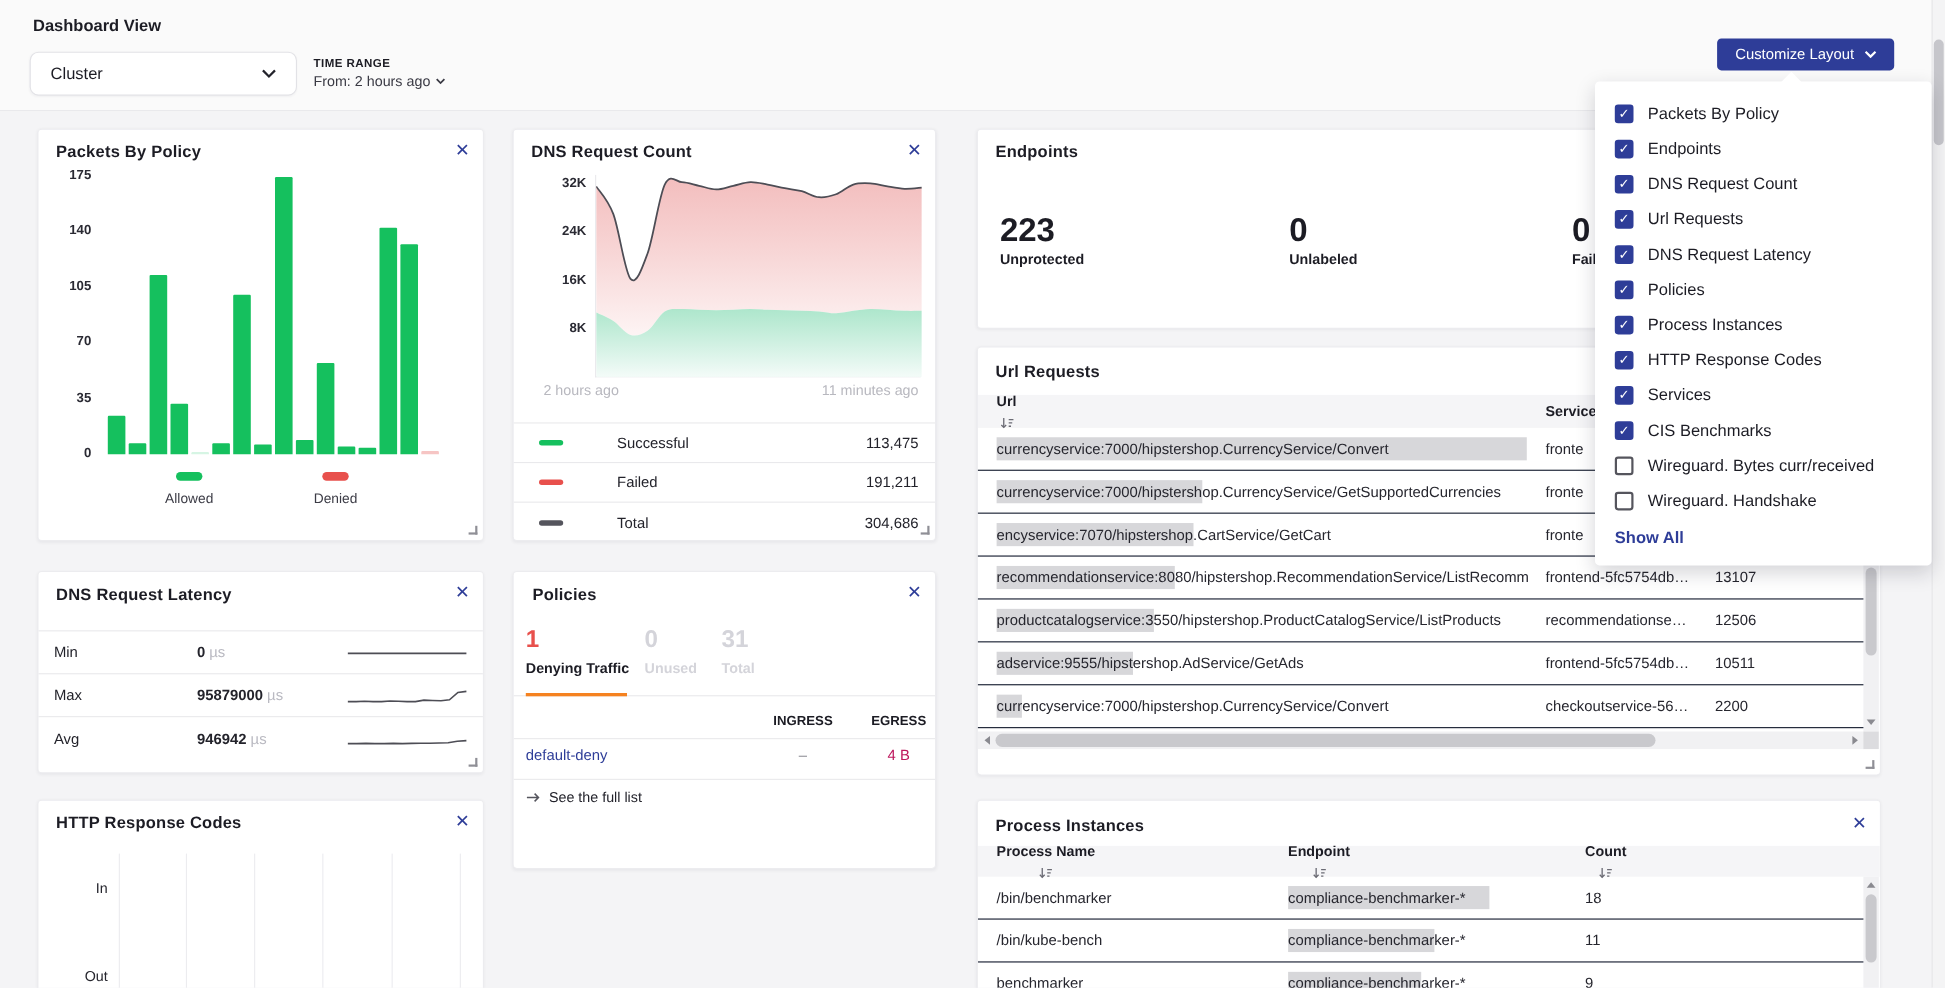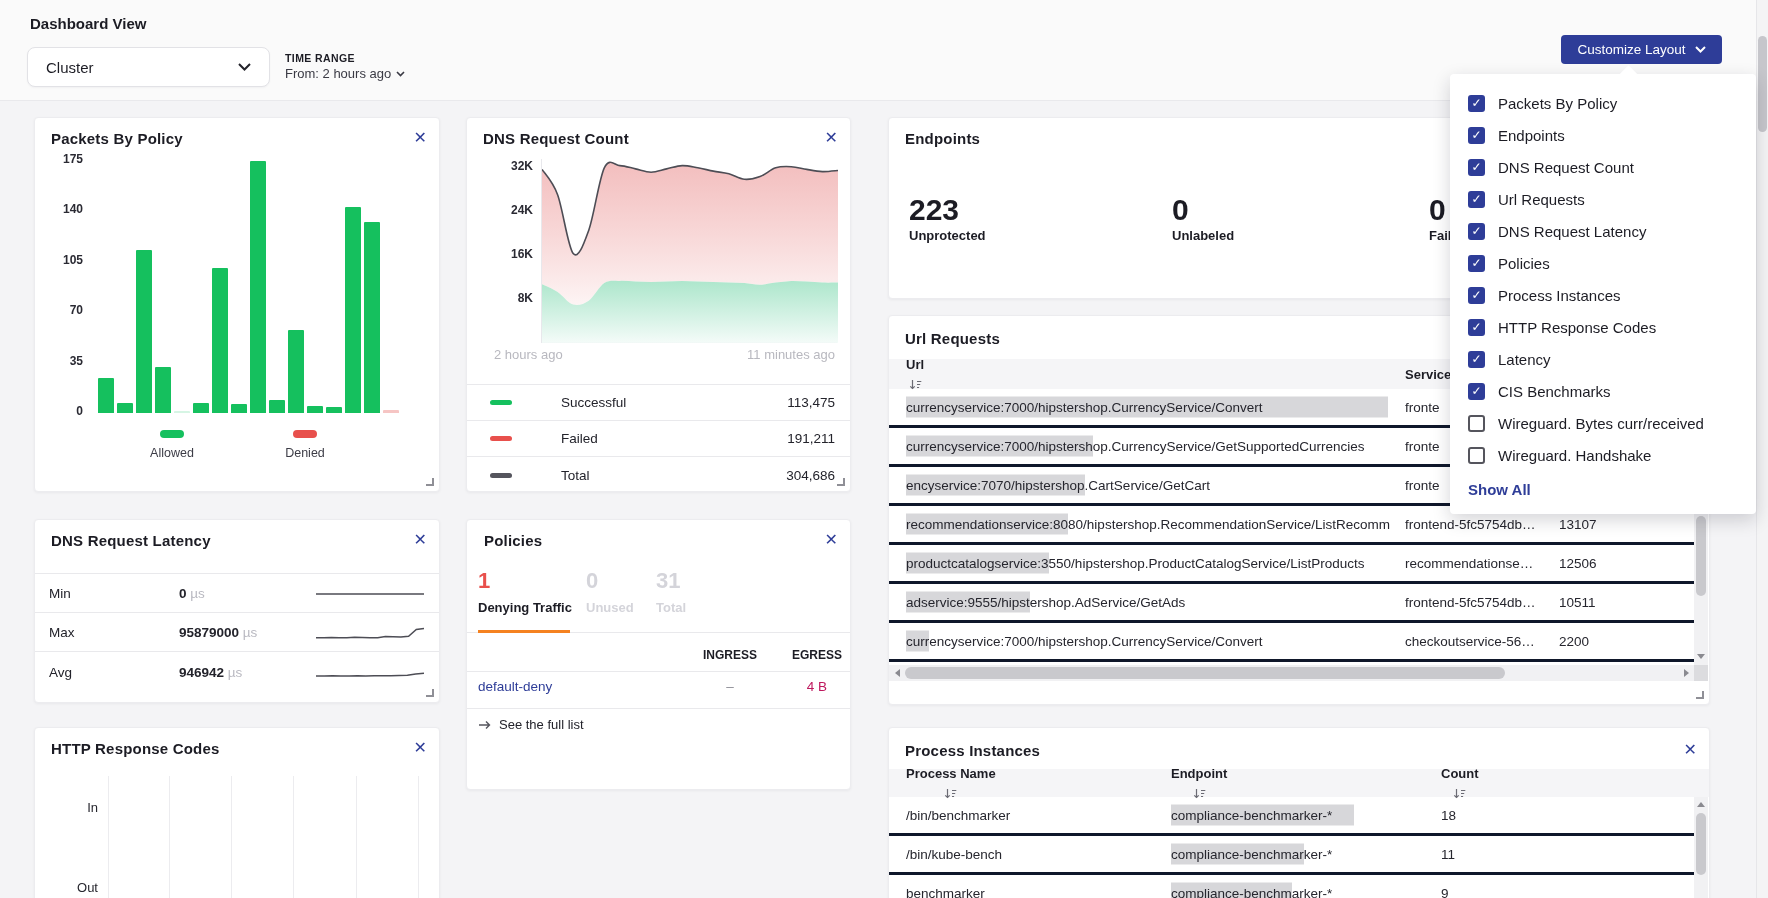--- a/index.html
+++ b/index.html
@@ -49,21 +49,21 @@
   .legend-row .nm { position:absolute; left:94px; font-size:13.5px; color:#23232b; }
   .legend-row .vl { position:absolute; right:15px; font-size:13.5px; color:#23232b; }
   
   .stat { position:absolute; top:76px; }
   .stat .v { font-size:30px; font-weight:bold; line-height:32px; }
   .stat .l { font-size:13px; font-weight:bold; margin-top:2px; }
   
   .tbl-head { position:absolute; left:0; right:0; background:#f5f5f7; }
   .th { position:absolute; top:50%; transform:translateY(-50%); font-size:13px; font-weight:bold;
     display:flex; align-items:center; gap:6px; cursor:pointer;flex-direction:column; }
-  .trow { position:relative; height:39px; border-bottom:3px solid #0f172a; }
+  .trow { position:relative; height:39px; border-bottom:1px solid #0f172a; }
   .tcell { position:absolute; top:50%; transform:translateY(-50%); font-size:13.5px; color:#26262e; white-space:nowrap; }
   .hl { background:#d7d7da; padding:3px 0; }
   .hl-ext { padding-right:126px; }
   .hl-pad { padding-right:22px; }
   .svc { width:148px; overflow:hidden; }
   
   .vtrack { position:absolute; width:14px; background:#f1f1f3; }
   .htrack { position:absolute; height:16px; background:#f1f1f3; }
   .thumb { position:absolute; background:#c9c9cd; border-radius:7px; }
   .arr { position:absolute; width:0; height:0; }
@@ -489,21 +489,21 @@
       <div class="menu-item">
         <span class="cb on">✓</span>
         <span class="menu-label">Process Instances</span>
       </div>
       <div class="menu-item">
         <span class="cb on">✓</span>
         <span class="menu-label">HTTP Response Codes</span>
       </div>
       <div class="menu-item">
         <span class="cb on">✓</span>
-        <span class="menu-label">Latency</span>
+        <span class="menu-label">Services</span>
       </div>
       <div class="menu-item">
         <span class="cb on">✓</span>
         <span class="menu-label">CIS Benchmarks</span>
       </div>
       <div class="menu-item">
         <span class="cb"></span>
         <span class="menu-label">Wireguard. Bytes curr/received</span>
       </div>
       <div class="menu-item">

